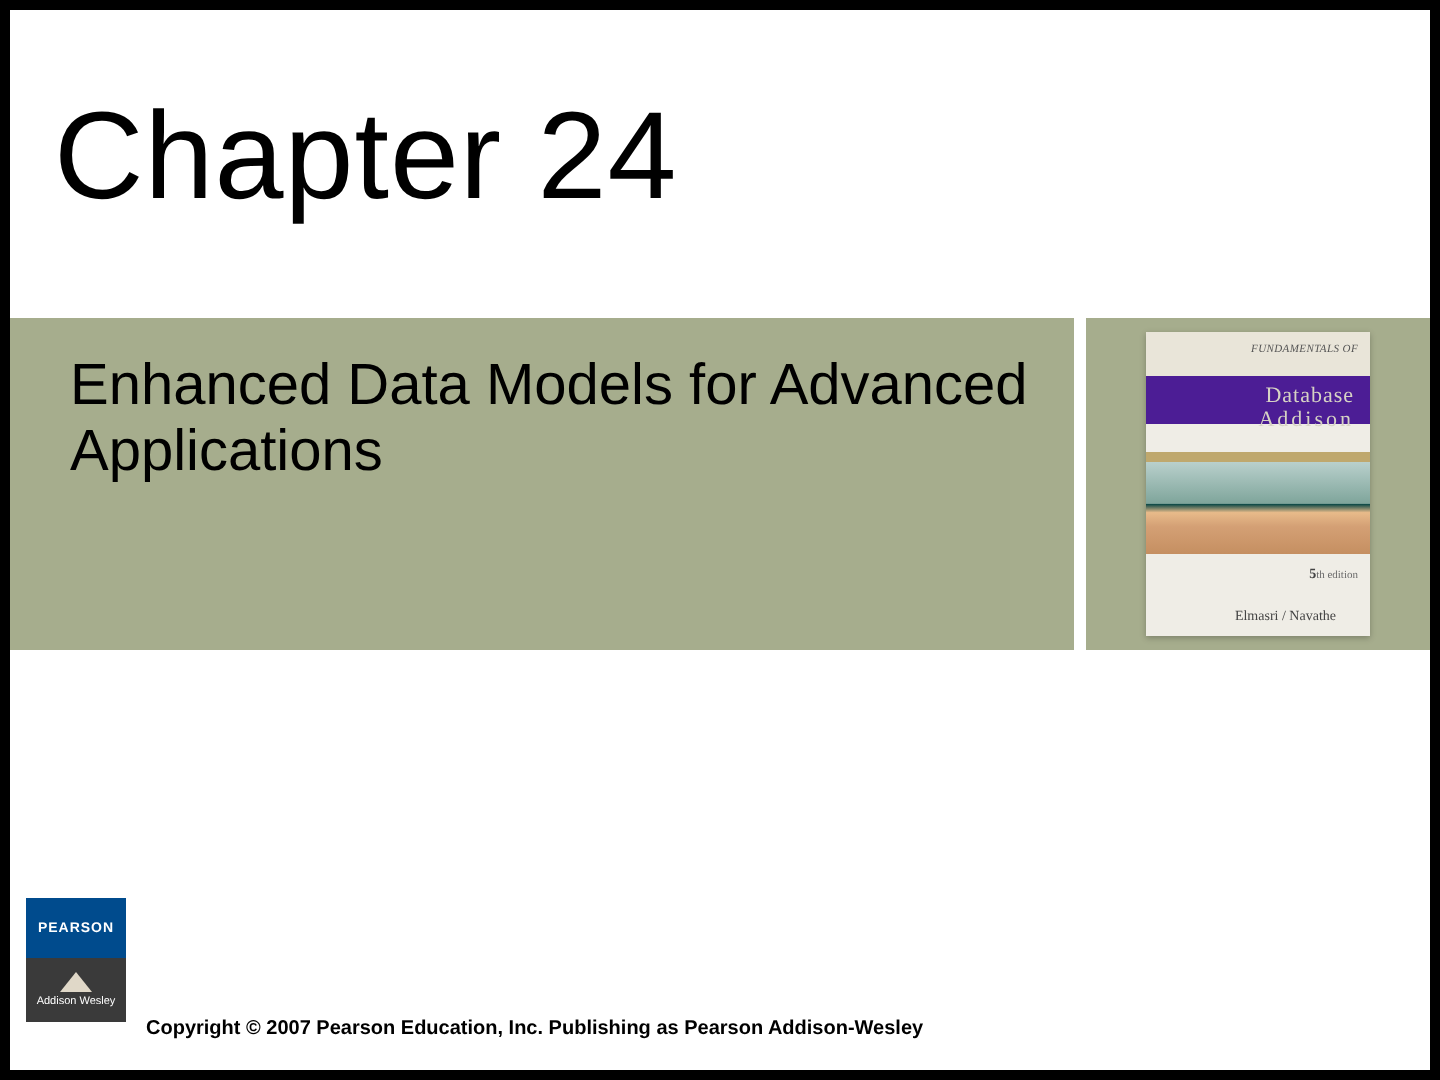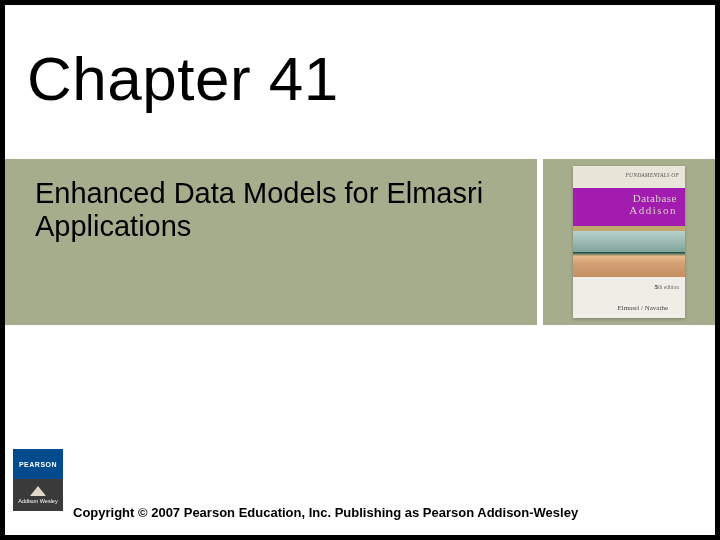--- a/index.html
+++ b/index.html
@@ -78,22 +78,22 @@
     font-size: 5.5px;
     color: #555;
     padding: 6px 6px 0 0;
     font-style: italic;
     font-family: Georgia, serif;
     letter-spacing: 0.2px;
   }
   .book-title-band {
     position: absolute;
     left: 0; right: 0; top: 22px;
-    height: 38px;
-    background: #a21caf;
+    height: 24px;
+    background: #4c1d95;
     text-align: right;
     padding: 4px 8px 0 0;
     font-family: Georgia, serif;
   }
   .book-title-band .line1 {
     color: #d6d2c4;
     font-size: 11px;
     letter-spacing: 0.5px;
   }
   .book-title-band .line2 {
@@ -172,35 +172,35 @@
   .logo-aw-text {
     color: #fff;
     font-size: 5.5px;
     text-align: center;
     line-height: 1.1;
   }
   .copyright {
     position: absolute;
     left: 68px;
     bottom: 15px;
-    font-size: 13px;
+    font-size: 10px;
     color: #000;
     font-weight: bold;
   }
 </style>
 </head>
 <body>
 
 <div class="slide">
 
-  <div class="title">Chapter 41</div>
+  <div class="title">Chapter 24</div>
 
   <div class="band-container">
     <div class="band-left">
-      <div class="subtitle">Enhanced Data Models for Elmasri Applications</div>
+      <div class="subtitle">Enhanced Data Models for Advanced Applications</div>
     </div>
     <div class="band-gap"></div>
     <div class="band-right">
       <div class="book">
         <div class="book-top">FUNDAMENTALS OF</div>
         <div class="book-title-band">
           <div class="line1">Database</div>
           <div class="line2">Addison</div>
         </div>
         <div class="book-accent"></div>

